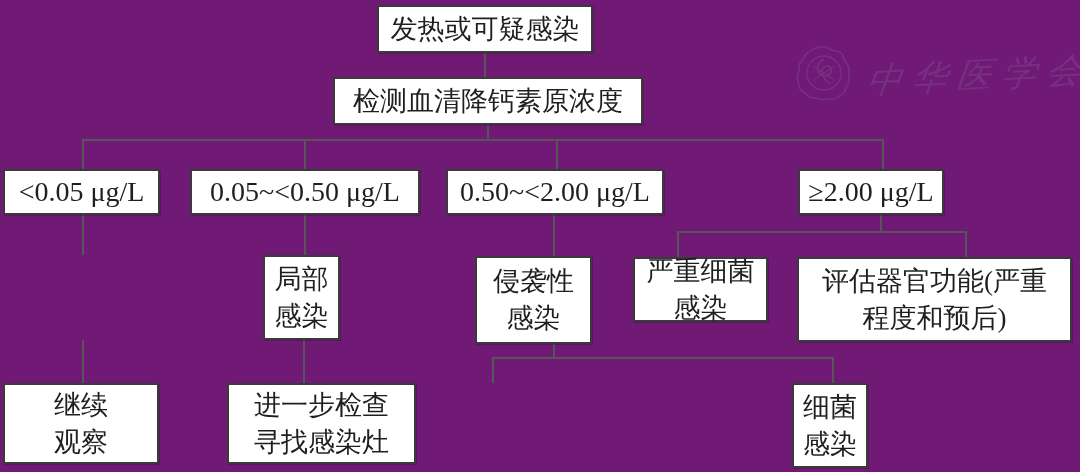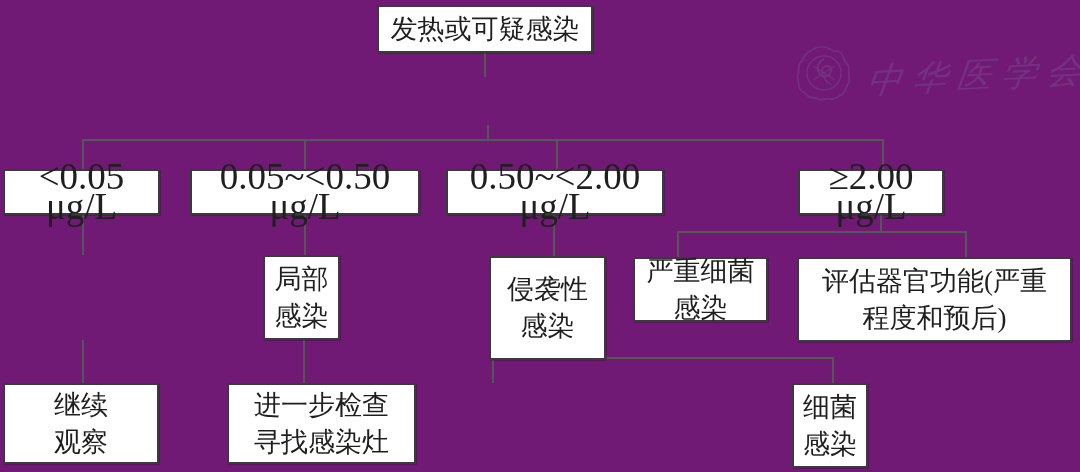--- a/index.html
+++ b/index.html
@@ -20,21 +20,21 @@
     display: flex;
     align-items: center;
     justify-content: center;
     text-align: center;
     white-space: pre-line;
     font-size: 27px;
     line-height: 37px;
     box-shadow: 1px 1px 0 rgba(0,0,0,0.18);
     z-index: 2;
   }
-  .node.value { font-size: 37px; line-height: 30px; }
+  .node.value { font-size: 28px; line-height: 30px; }
   .edge {
     position: absolute;
     background: #565656;
     z-index: 1;
   }
   .edge.h { height: 2px; }
   .edge.v { width: 2px; }
   #watermark {
     position: absolute;
     left: 795px;
@@ -70,34 +70,35 @@
         <circle cx="29" cy="29" r="17" stroke="#8fa3c4" stroke-width="1.4"></circle>
         <path d="M29 15 C23 18 21 24 24 29 C27 34 35 33 36 27 C37 22 31 20 28 24 C25 28 30 38 36 40" stroke="#8fa3c4" stroke-width="1.6"></path>
         <path d="M18 22 L40 36 M40 22 L18 36" stroke="#8fa3c4" stroke-width="1.2"></path>
       </svg>
     </span>
     <span class="wm-text">中华医学会</span>
   </div>
 
   <div class="node" style="left:377px; top:5px; width:216px; height:48px;">发热或可疑感染</div>
 
+  <div class="node" style="left:333px; top:77px; width:310px; height:48px;">检测血清降钙素原浓度</div>
 
   <div class="node value" style="left:3px; top:169px; width:157px; height:46px;">&lt;0.05 μg/L</div>
 
   <div class="node value" style="left:190px; top:169px; width:230px; height:46px;">0.05~&lt;0.50 μg/L</div>
 
   <div class="node value" style="left:446px; top:169px; width:218px; height:46px;">0.50~&lt;2.00 μg/L</div>
 
   <div class="node value" style="left:798px; top:169px; width:146px; height:46px;">≥2.00 μg/L</div>
 
 
   <div class="node" style="left:263px; top:255px; width:77px; height:85px;">局部
 感染</div>
 
-  <div class="node" style="left:489px; top:256px; width:117px; height:104px;">侵袭性
+  <div class="node" style="left:475px; top:256px; width:117px; height:88px;">侵袭性
 感染</div>
 
   <div class="node" style="left:633px; top:257px; width:135px; height:65px;">严重细菌
 感染</div>
 
   <div class="node" style="left:3px; top:383px; width:156px; height:81px;">继续
 观察</div>
 
   <div class="node" style="left:797px; top:257px; width:275px; height:85px;">评估器官功能(严重
 程度和预后)</div>

